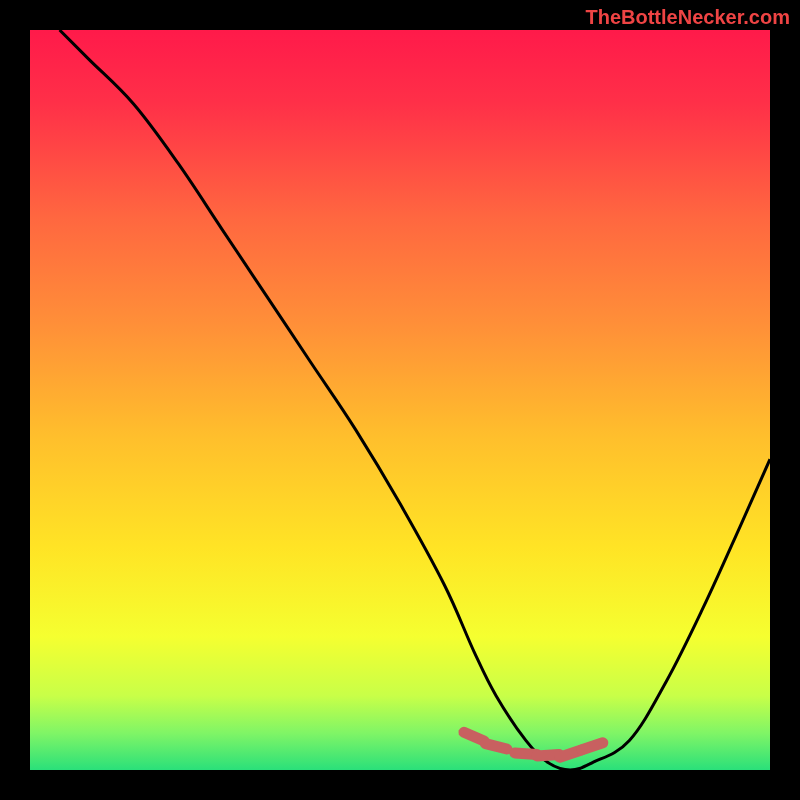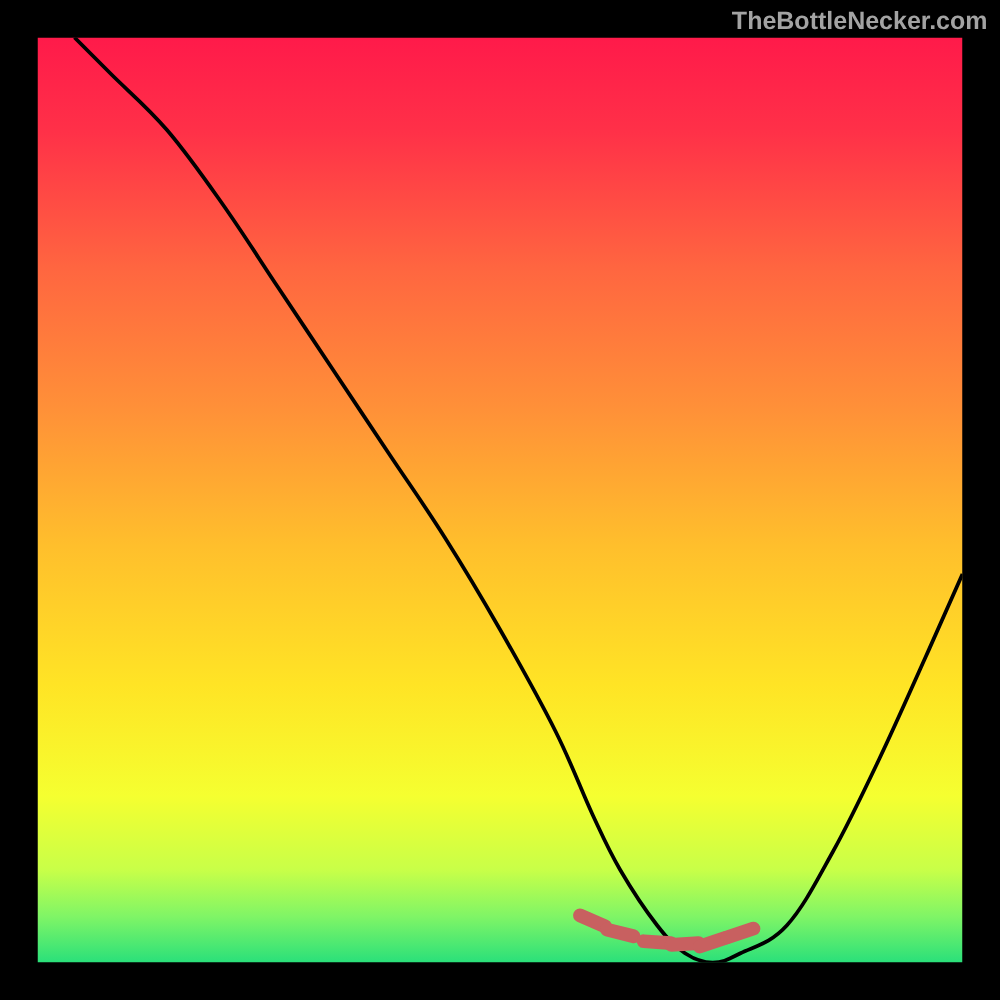--- a/index.html
+++ b/index.html
@@ -14,21 +14,21 @@
   .outer {
     width: 800px;
     height: 800px;
     background: #000;
     position: relative;
   }
   .attrib {
     position: absolute;
     top: 6px;
     right: 10px;
-    color: #a3a3a3;
+    color: #ef4444;
     font-size: 20px;
     font-weight: bold;
     z-index: 5;
   }
   .plot-wrapper {
     position: absolute;
     left: 30px;
     top: 30px;
     width: 740px;
     height: 740px;

